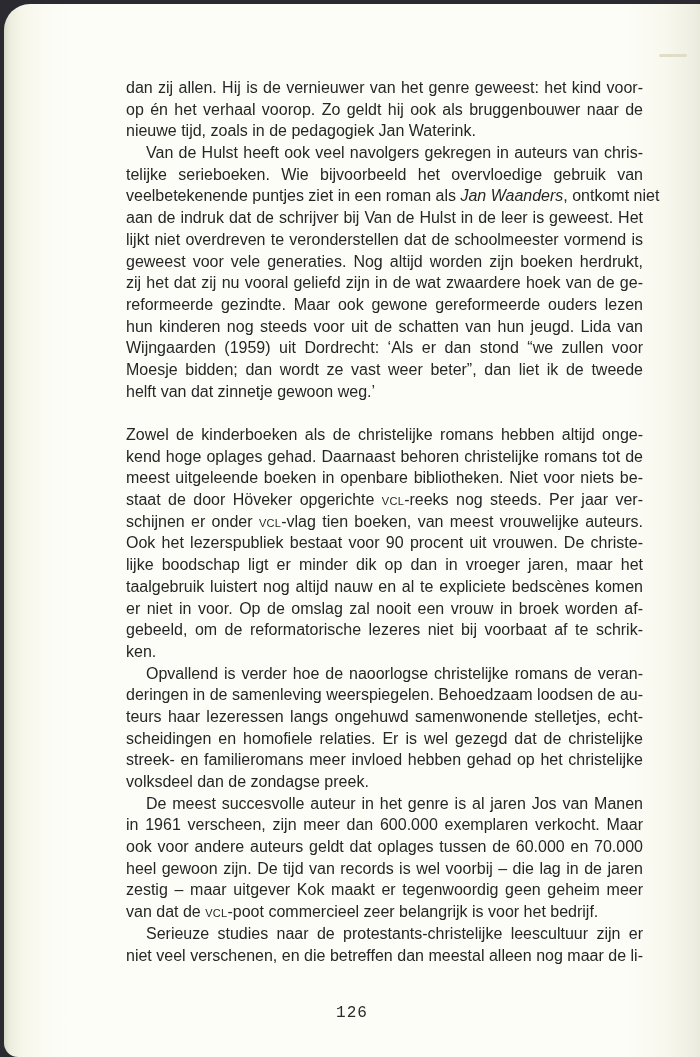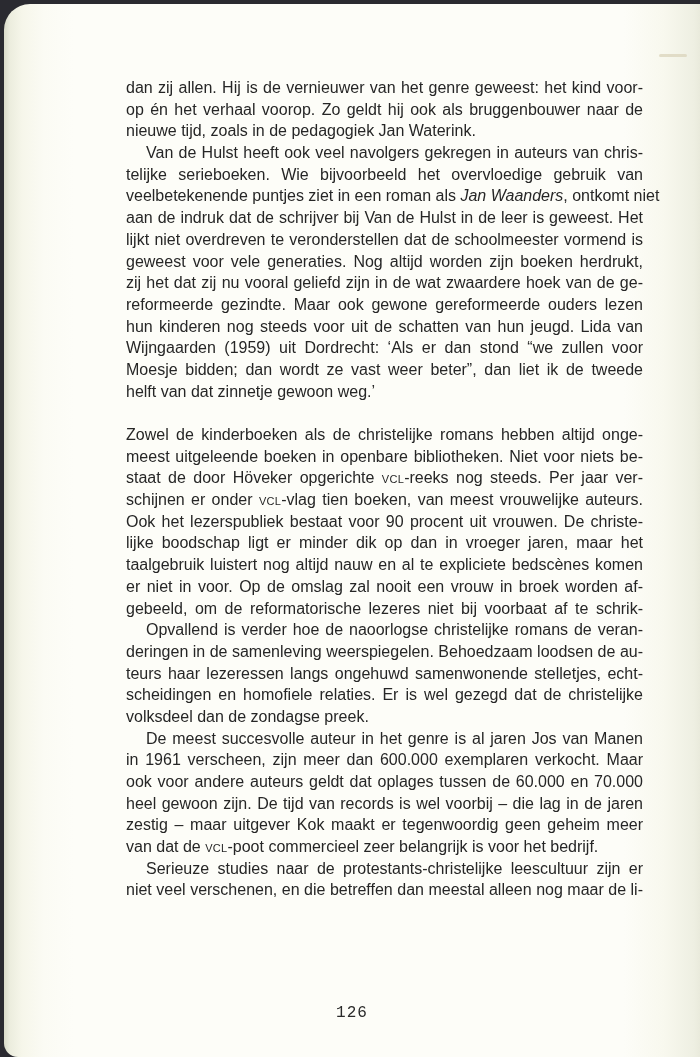--- a/index.html
+++ b/index.html
@@ -73,34 +73,37 @@
         <span class="line">zij het dat zij nu vooral geliefd zijn in de wat zwaardere hoek van de ge-</span>
         <span class="line">reformeerde gezindte. Maar ook gewone gereformeerde ouders lezen</span>
         <span class="line">hun kinderen nog steeds voor uit de schatten van hun jeugd. Lida van</span>
         <span class="line">Wijngaarden (1959) uit Dordrecht: ‘Als er dan stond “we zullen voor</span>
         <span class="line">Moesje bidden; dan wordt ze vast weer beter”, dan liet ik de tweede</span>
         <span class="line last">helft van dat zinnetje gewoon weg.’</span>
       </div>
       <div class="gap"></div>
       <div class="paragraph">
         <span class="line">Zowel de kinderboeken als de christelijke romans hebben altijd onge-</span>
+        <span class="line">kend hoge oplages gehad. Daarnaast behoren christelijke romans tot de</span>
         <span class="line">meest uitgeleende boeken in openbare bibliotheken. Niet voor niets be-</span>
         <span class="line">staat de door Höveker opgerichte <span class="sc">VCL</span>-reeks nog steeds. Per jaar ver-</span>
         <span class="line">schijnen er onder <span class="sc">VCL</span>-vlag tien boeken, van meest vrouwelijke auteurs.</span>
         <span class="line">Ook het lezerspubliek bestaat voor 90 procent uit vrouwen. De christe-</span>
         <span class="line">lijke boodschap ligt er minder dik op dan in vroeger jaren, maar het</span>
         <span class="line">taalgebruik luistert nog altijd nauw en al te expliciete bedscènes komen</span>
         <span class="line">er niet in voor. Op de omslag zal nooit een vrouw in broek worden af-</span>
         <span class="line">gebeeld, om de reformatorische lezeres niet bij voorbaat af te schrik-</span>
+        <span class="line last">ken.</span>
       </div>
       <div class="paragraph">
         <span class="line indent">Opvallend is verder hoe de naoorlogse christelijke romans de veran-</span>
         <span class="line">deringen in de samenleving weerspiegelen. Behoedzaam loodsen de au-</span>
         <span class="line">teurs haar lezeressen langs ongehuwd samenwonende stelletjes, echt-</span>
         <span class="line">scheidingen en homofiele relaties. Er is wel gezegd dat de christelijke</span>
+        <span class="line">streek- en familieromans meer invloed hebben gehad op het christelijke</span>
         <span class="line last">volksdeel dan de zondagse preek.</span>
       </div>
       <div class="paragraph">
         <span class="line indent">De meest succesvolle auteur in het genre is al jaren Jos van Manen</span>
         <span class="line">in 1961 verscheen, zijn meer dan 600.000 exemplaren verkocht. Maar</span>
         <span class="line">ook voor andere auteurs geldt dat oplages tussen de 60.000 en 70.000</span>
         <span class="line">heel gewoon zijn. De tijd van records is wel voorbij – die lag in de jaren</span>
         <span class="line">zestig – maar uitgever Kok maakt er tegenwoordig geen geheim meer</span>
         <span class="line last">van dat de <span class="sc">VCL</span>-poot commercieel zeer belangrijk is voor het bedrijf.</span>
       </div>

